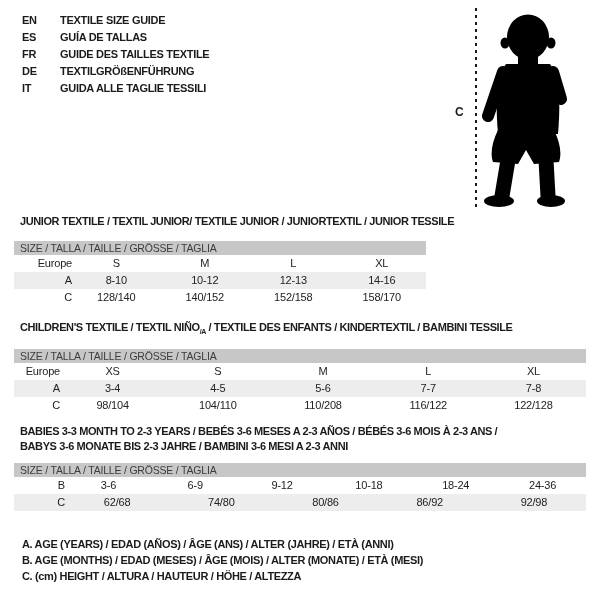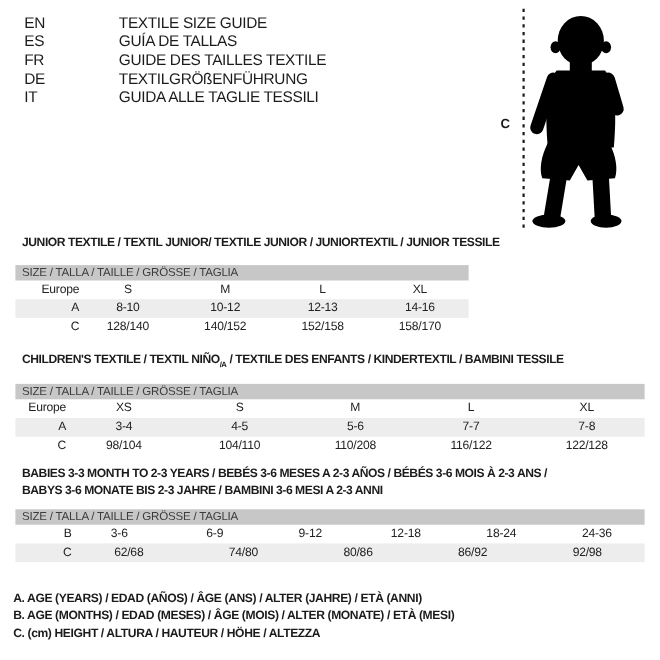--- a/index.html
+++ b/index.html
@@ -2,21 +2,21 @@
 <html><head>
 <meta charset="utf-8">
 <style>
   html,body{margin:0;padding:0;background:#fff;}
   #canvas{
     position:relative;width:600px;height:600px;background:#fff;overflow:hidden;
     font-family:"Liberation Sans","DejaVu Sans",sans-serif;color:#1b1b1b;
   }
   
   .lang-block{position:absolute;left:22px;top:12px;}
-  .lang-row{display:flex;line-height:17px;font-size:14px;font-weight:normal;letter-spacing:-0.3px;gap:48px;}
+  .lang-row{display:flex;line-height:17px;font-size:11px;font-weight:bold;letter-spacing:-0.3px;}
   .lang-code{width:38px;flex:0 0 38px;}
   
   .figure-svg{position:absolute;left:440px;top:4px;}
   .measure-label{position:absolute;left:455px;top:105px;font-size:12px;font-weight:bold;}
   
   .tbl-section{position:absolute;left:14px;}
   .tbl-title{font-weight:bold;font-size:11px;letter-spacing:-0.4px;margin-left:6px;line-height:13px;white-space:nowrap;}
   .tbl-title sub{font-size:7px;}
   .size-bar{background:#c7c7c7;color:#3c3c3c;font-size:10.5px;letter-spacing:-0.2px;
             height:14px;line-height:14px;padding-left:6px;}
@@ -24,21 +24,21 @@
   .t2 .size-bar{margin-top:11px;}
   .t3 .size-bar{margin-top:9px;}
   .trow{display:flex;height:17px;line-height:17px;font-size:11px;letter-spacing:-0.2px;color:#222;}
   .trow.alt{background:#ededed;}
   .rlabel{padding-left:6px;text-align:right;}
   .t1 .rlabel{flex:0 0 52px;}
   .t2 .rlabel{flex:0 0 40px;}
   .t3 .rlabel{flex:0 0 45px;}
   .cell{flex:1;text-align:center;}
   
-  .notes{position:absolute;left:12px;top:536px;font-weight:bold;font-size:11px;
+  .notes{position:absolute;left:22px;top:536px;font-weight:bold;font-size:11px;
          letter-spacing:-0.35px;line-height:16px;white-space:nowrap;}
 </style>
 </head>
 <body>
 
 <div id="canvas">
 
   <div class="lang-block">
     <div class="lang-row">
       <span class="lang-code">EN</span>
@@ -144,21 +144,21 @@
     <div class="tbl-title" style="line-height:15px;">
       <div>BABIES 3-3 MONTH TO 2-3 YEARS / BEBÉS 3-6 MESES A 2-3 AÑOS / BÉBÉS 3-6 MOIS À 2-3 ANS /</div>
       <div>BABYS 3-6 MONATE BIS 2-3 JAHRE / BAMBINI 3-6 MESI A 2-3 ANNI</div>
     </div>
     <div class="size-bar">SIZE / TALLA / TAILLE / GRÖSSE / TAGLIA</div>
     <div class="trow">
       <span class="rlabel">B</span>
       <span class="cell">3-6</span>
       <span class="cell">6-9</span>
       <span class="cell">9-12</span>
-      <span class="cell">12-18</span>
+      <span class="cell">10-18</span>
       <span class="cell">18-24</span>
       <span class="cell">24-36</span>
     </div>
     <div class="trow alt">
       <span class="rlabel">C</span>
       <span class="cell">62/68</span>
       <span class="cell">74/80</span>
       <span class="cell">80/86</span>
       <span class="cell">86/92</span>
       <span class="cell">92/98</span>

